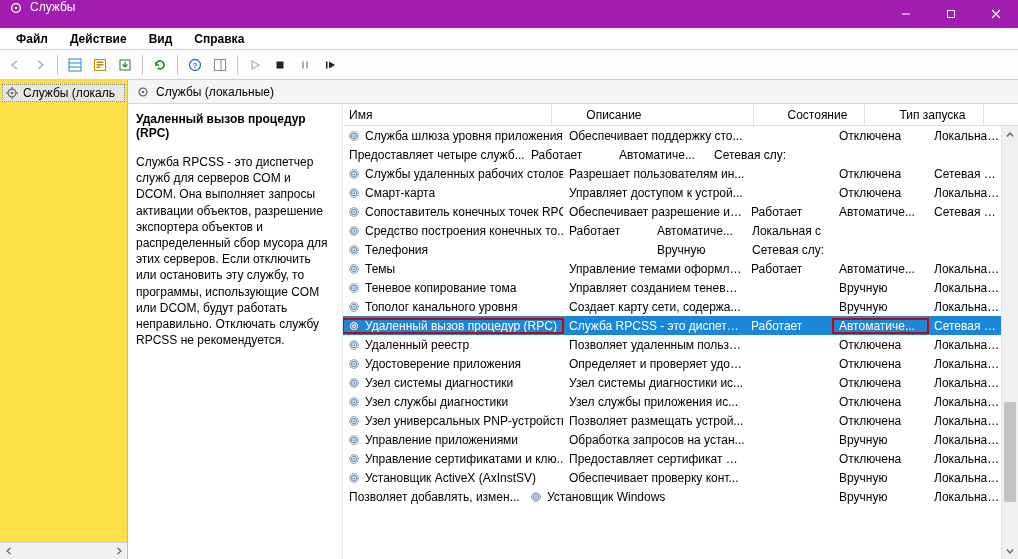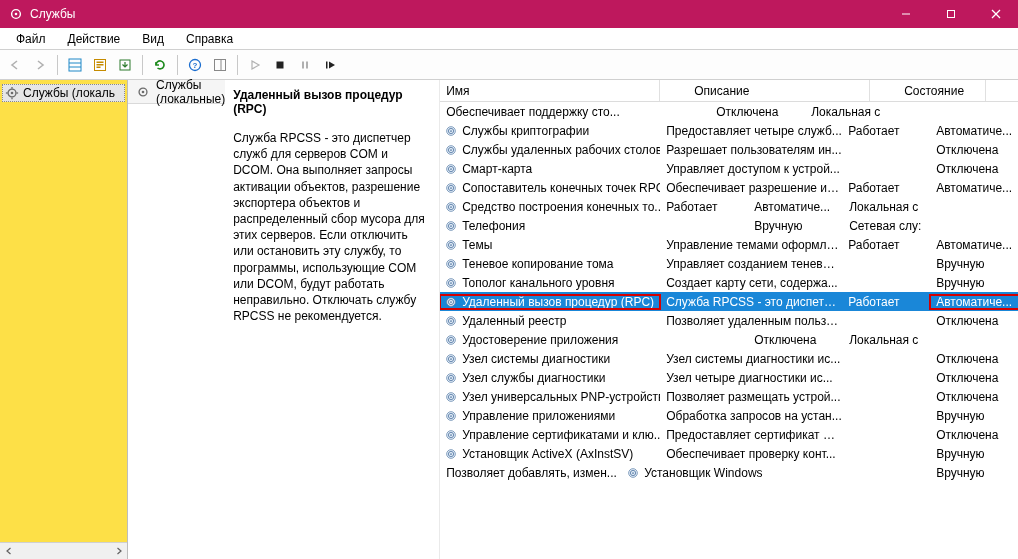--- a/index.html
+++ b/index.html
@@ -8,23 +8,22 @@
     font-family: "Segoe UI", Tahoma, sans-serif;
     font-size: 12px;
     color: #000;
     background: #fff;
     width: 1018px; height: 559px;
     overflow: hidden;
   }
   
   .titlebar {
     height: 28px;
-    background: #be185d;
-    display: flex;
-    align-items: center;
+    background: #a21caf;
+    display: flex;
     color: #fff;
   }
   .titlebar .ticon {
     width: 16px; height: 16px;
     margin: 0 6px 0 8px;
     display: inline-flex;
     align-items: center; justify-content: center;
   }
   .titlebar .title { font-size: 12px; }
   .titlebar .spacer { flex: 1; }
@@ -36,20 +35,21 @@
   .titlebar .winbtn svg { stroke: #fff; }
 
   
   .menubar {
     height: 22px;
     background: #fff;
     border-bottom: 1px solid #d0d0d0;
     display: flex; align-items: center;
     padding-left: 6px;
     gap: 2px;
+    font-weight: bold;
   }
   .menuitem { padding: 2px 10px; }
 
   
   .toolbar {
     height: 30px;
     border-bottom: 1px solid #d0d0d0;
     display: flex; align-items: center;
     padding-left: 4px;
     gap: 3px;
@@ -103,21 +103,21 @@
   .hscroll .arrow {
     width: 17px; height: 100%;
     display: flex; align-items: center; justify-content: center;
     background: #f0f0f0;
   }
   .hscroll .track { flex: 1; background: #f0f0f0; }
 
   .rightpane {
     flex: 1;
     display: flex;
-    flex-direction: row;
+    flex-direction: column;
     min-width: 0;
   }
   .pane-header {
     height: 24px;
     background: #f5f5f5;
     border-bottom: 1px solid #d9d9d9;
     display: flex; align-items: center;
     padding-left: 8px;
   }
   .pane-header .gear {
@@ -436,34 +436,34 @@
         <div class="listheader">
           <div class="colh col-name sorted">Имя</div>
           <div class="colh col-desc">Описание</div>
           <div class="colh col-state">Состояние</div>
           <div class="colh col-start">Тип запуска</div>
           <div class="colh col-logon">Вход от име</div>
         </div>
         <div class="listbody">
           <div class="rows" id="rows">
               <div class="row">
+                <div class="cell col-name">
+                  <span class="svc-icon"><svg width="14" height="14" viewBox="0 0 16 16">
+                      <circle cx="8" cy="8" r="5" fill="#dfe9f5" stroke="#5a7fa8" stroke-width="0.8"></circle>
+                      <circle cx="8" cy="8" r="3" fill="none" stroke="#5a7fa8" stroke-width="1"></circle>
+                      <circle cx="8" cy="8" r="1" fill="#5a7fa8"></circle>
+                    </svg></span>
+                  <span>Служба шлюза уровня приложения</span>
+                </div>
                 <div class="cell col-desc">Обеспечивает поддержку сто...</div>
                 <div class="cell col-state"></div>
                 <div class="cell col-start">Отключена</div>
                 <div class="cell col-logon">Локальная с</div>
               </div>
               <div class="row">
-                <div class="cell col-name">
-                  <span class="svc-icon"><svg width="14" height="14" viewBox="0 0 16 16">
-                      <circle cx="8" cy="8" r="5" fill="#dfe9f5" stroke="#5a7fa8" stroke-width="0.8"></circle>
-                      <circle cx="8" cy="8" r="3" fill="none" stroke="#5a7fa8" stroke-width="1"></circle>
-                      <circle cx="8" cy="8" r="1" fill="#5a7fa8"></circle>
-                    </svg></span>
-                  <span>Службы криптографии</span>
-                </div>
                 <div class="cell col-desc">Предоставляет четыре служб...</div>
                 <div class="cell col-state">Работает</div>
                 <div class="cell col-start">Автоматиче...</div>
                 <div class="cell col-logon">Сетевая слу:</div>
               </div>
               <div class="row">
                 <div class="cell col-name">
                   <span class="svc-icon"><svg width="14" height="14" viewBox="0 0 16 16">
                       <circle cx="8" cy="8" r="5" fill="#dfe9f5" stroke="#5a7fa8" stroke-width="0.8"></circle>
                       <circle cx="8" cy="8" r="3" fill="none" stroke="#5a7fa8" stroke-width="1"></circle>
@@ -602,20 +602,21 @@
               </div>
               <div class="row">
                 <div class="cell col-name">
                   <span class="svc-icon"><svg width="14" height="14" viewBox="0 0 16 16">
                       <circle cx="8" cy="8" r="5" fill="#dfe9f5" stroke="#5a7fa8" stroke-width="0.8"></circle>
                       <circle cx="8" cy="8" r="3" fill="none" stroke="#5a7fa8" stroke-width="1"></circle>
                       <circle cx="8" cy="8" r="1" fill="#5a7fa8"></circle>
                     </svg></span>
                   <span>Удостоверение приложения</span>
                 </div>
+                <div class="cell col-desc">Определяет и проверяет удос...</div>
                 <div class="cell col-state"></div>
                 <div class="cell col-start">Отключена</div>
                 <div class="cell col-logon">Локальная с</div>
               </div>
               <div class="row">
                 <div class="cell col-name">
                   <span class="svc-icon"><svg width="14" height="14" viewBox="0 0 16 16">
                       <circle cx="8" cy="8" r="5" fill="#dfe9f5" stroke="#5a7fa8" stroke-width="0.8"></circle>
                       <circle cx="8" cy="8" r="3" fill="none" stroke="#5a7fa8" stroke-width="1"></circle>
                       <circle cx="8" cy="8" r="1" fill="#5a7fa8"></circle>
@@ -629,21 +630,21 @@
               </div>
               <div class="row">
                 <div class="cell col-name">
                   <span class="svc-icon"><svg width="14" height="14" viewBox="0 0 16 16">
                       <circle cx="8" cy="8" r="5" fill="#dfe9f5" stroke="#5a7fa8" stroke-width="0.8"></circle>
                       <circle cx="8" cy="8" r="3" fill="none" stroke="#5a7fa8" stroke-width="1"></circle>
                       <circle cx="8" cy="8" r="1" fill="#5a7fa8"></circle>
                     </svg></span>
                   <span>Узел службы диагностики</span>
                 </div>
-                <div class="cell col-desc">Узел четыре диагностики ис...</div>
+                <div class="cell col-desc">Узел службы приложения ис...</div>
                 <div class="cell col-state"></div>
                 <div class="cell col-start">Отключена</div>
                 <div class="cell col-logon">Локальная с</div>
               </div>
               <div class="row">
                 <div class="cell col-name">
                   <span class="svc-icon"><svg width="14" height="14" viewBox="0 0 16 16">
                       <circle cx="8" cy="8" r="5" fill="#dfe9f5" stroke="#5a7fa8" stroke-width="0.8"></circle>
                       <circle cx="8" cy="8" r="3" fill="none" stroke="#5a7fa8" stroke-width="1"></circle>
                       <circle cx="8" cy="8" r="1" fill="#5a7fa8"></circle>

